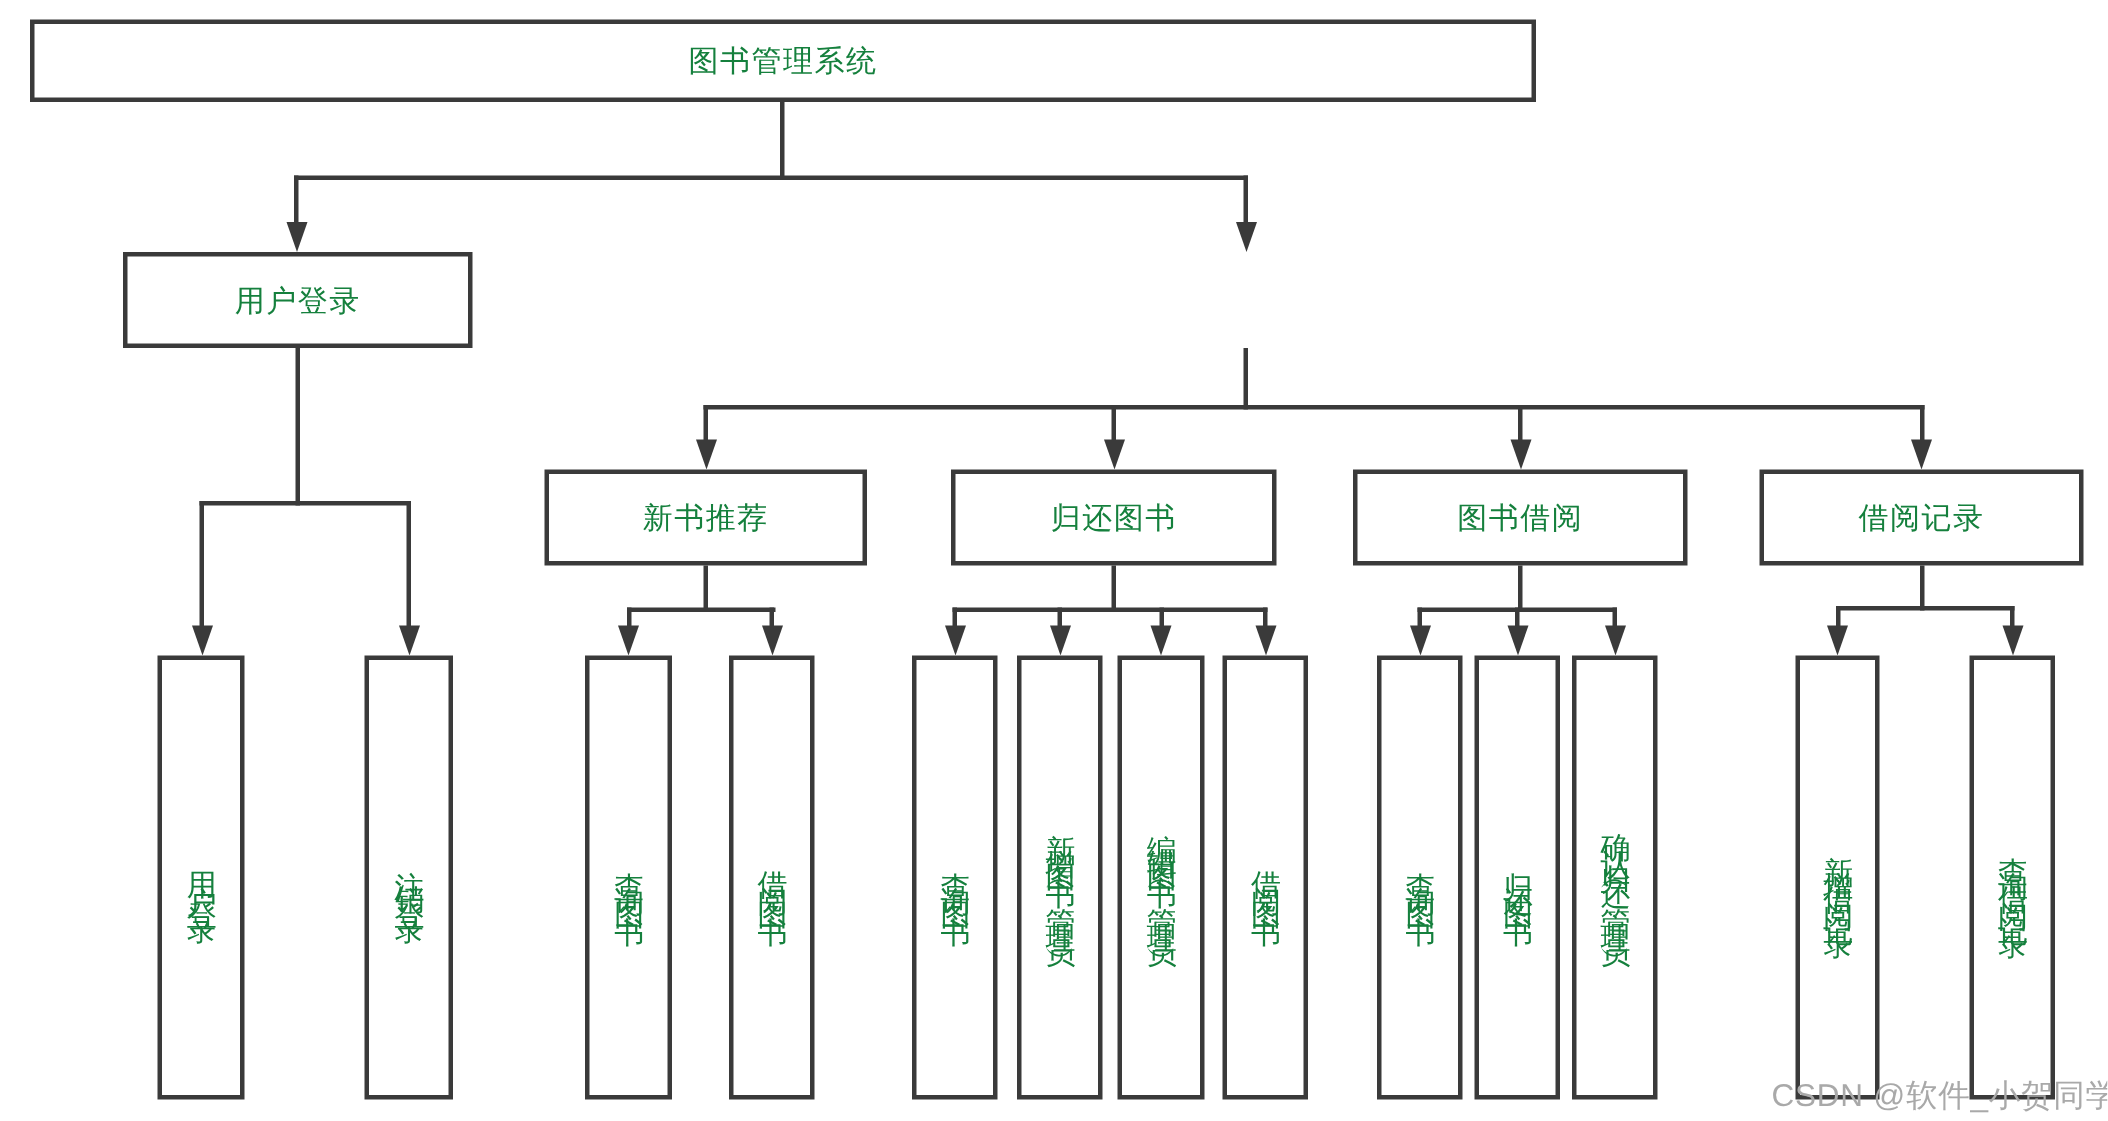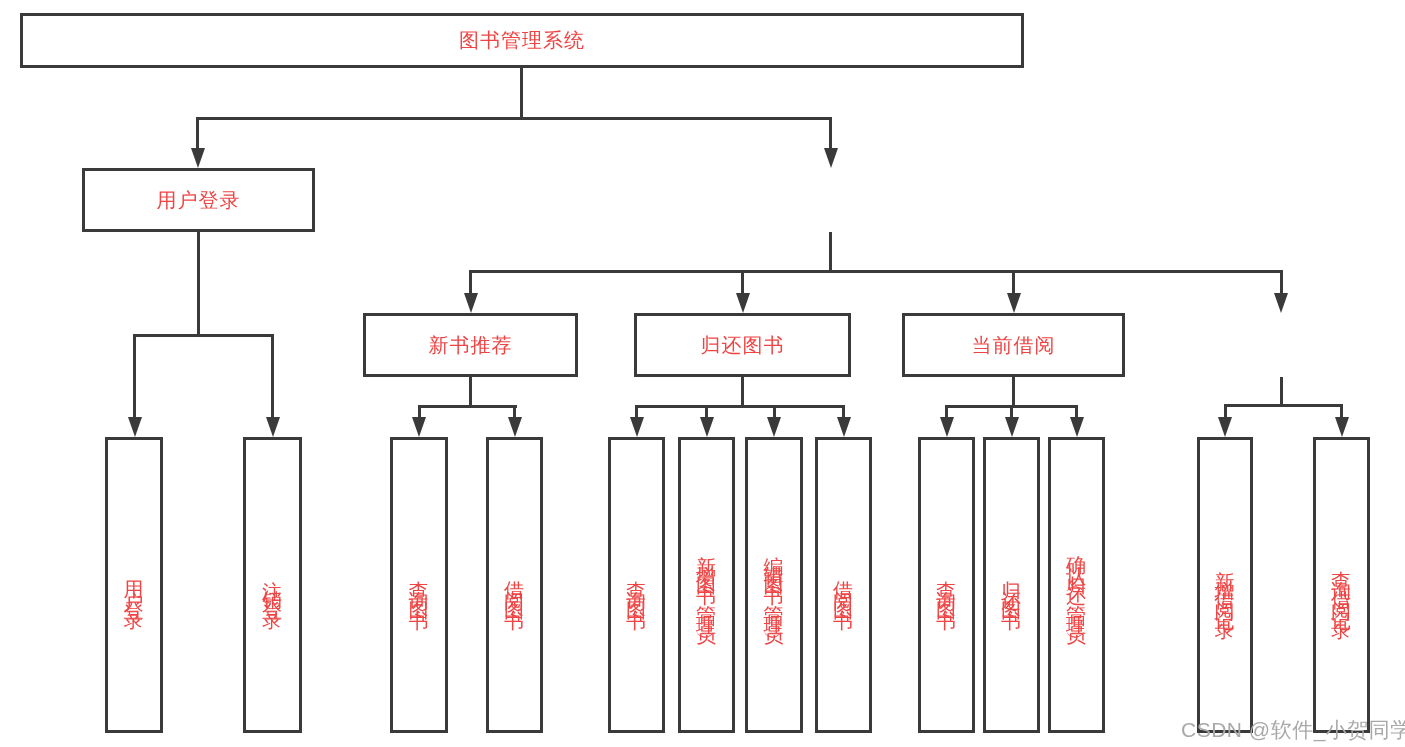--- a/index.html
+++ b/index.html
@@ -16,21 +16,21 @@
     overflow: hidden;
   }
   .box {
     position: absolute;
     box-sizing: border-box;
     border: 3px solid #3a3a3a;
     background: #ffffff;
     display: flex;
     align-items: center;
     justify-content: center;
-    color: #ef4444;
+    color: #15803d;
     font-size: 20px;
     letter-spacing: 1px;
     white-space: nowrap;
   }
   .vbox {
     writing-mode: vertical-rl;
     text-orientation: mixed;
     letter-spacing: 10px;
     line-height: 1;
     white-space: normal;
@@ -90,21 +90,22 @@
   <div class="arrow" style="left:464px; top:293px;"></div>
   <div class="vline" style="left:741px; top:270px; height:25px;"></div>
   <div class="arrow" style="left:736px; top:293px;"></div>
   <div class="vline" style="left:1012px; top:270px; height:25px;"></div>
   <div class="arrow" style="left:1007px; top:293px;"></div>
   <div class="vline" style="left:1280px; top:270px; height:25px;"></div>
   <div class="arrow" style="left:1274px; top:293px;"></div>
 
   <div class="box" style="left:363px; top:313px; width:215px; height:64px;">新书推荐</div>
   <div class="box" style="left:634px; top:313px; width:217px; height:64px;">归还图书</div>
-  <div class="box" style="left:902px; top:313px; width:223px; height:64px;">当前借阅</div>
+  <div class="box" style="left:902px; top:313px; width:223px; height:64px;">图书借阅</div>
+  <div class="box" style="left:1173px; top:313px; width:216px; height:64px;">借阅记录</div>
 
   <div class="vline" style="left:469px; top:377px; height:31px;"></div>
   <div class="hline" style="left:418px; top:405px; width:99px;"></div>
   <div class="vline" style="left:418px; top:405px; height:14px;"></div>
   <div class="arrow" style="left:412px; top:417px;"></div>
   <div class="vline" style="left:513px; top:405px; height:14px;"></div>
   <div class="arrow" style="left:508px; top:417px;"></div>
 
   <div class="vline" style="left:741px; top:377px; height:31px;"></div>
   <div class="hline" style="left:635px; top:405px; width:210px;"></div>

